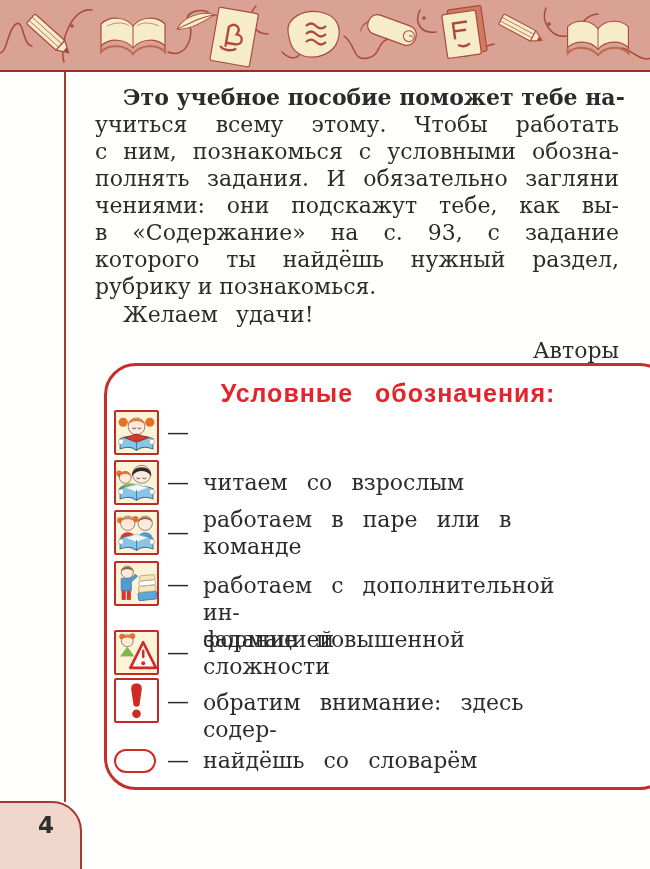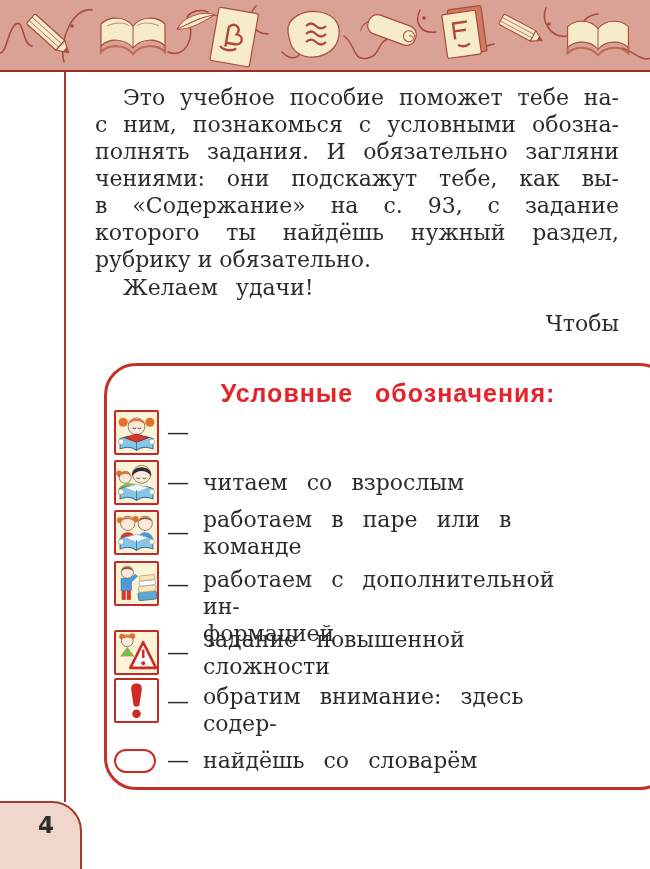--- a/index.html
+++ b/index.html
@@ -10,42 +10,42 @@
   .band{position:absolute;left:0;top:0;width:650px;height:70px;background:#d9a294;
         border-bottom:2.5px solid #9b2d24;}
   .band svg{display:block;}
 
   
   .vline{position:absolute;left:64px;top:72px;width:2px;height:730px;background:#a7382e;}
 
   
   .intro{position:absolute;left:95px;top:84px;width:524px;font-size:22px;line-height:27px;}
   .line{text-align:justify;text-align-last:justify;white-space:nowrap;}
-  .line.first{text-indent:28px;}
+  .line.first{text-indent:28px;font-weight:bold;}
   .line.last{text-align-last:left;}
   .wish{text-indent:28px;word-spacing:0.5em;margin-top:1px;}
   .authors{text-align:right;margin-top:9px;word-spacing:0.3em;}
 
   
   .legend{position:absolute;left:104px;top:363px;width:568px;height:427px;box-sizing:border-box;
           border:3px solid #c43029;border-radius:32px;background:#fff;}
   .legend-title{margin-top:13px;text-align:center;font-family:"Liberation Sans",sans-serif;
           font-weight:bold;font-size:25px;color:#e4232a;letter-spacing:1px;word-spacing:14px;}
   .row{position:absolute;left:7px;display:flex;align-items:center;height:45px;}
   .row.twol{align-items:flex-start;height:auto;}
   .r1{top:44px;} .r2{top:94px;} .r3{top:144px;} .r4{top:195px;}
   .r5{top:264px;} .r6{top:312px;} .r7{top:372px;}
   .sq{flex:0 0 45px;width:45px;height:45px;box-sizing:border-box;border:2.5px solid #c22b24;
       background:#fdf3d6;border-radius:2px;}
   .sq.white{background:#fff;}
   .sq svg{display:block;width:100%;height:100%;}
   .dash{flex:0 0 30px;width:30px;margin:0 10px 0 4px;text-align:center;font-size:22px;color:#2b2b2b;}
   .twol .dash{margin-top:11px;}
   .rowtext{width:394px;font-size:22px;line-height:27px;word-spacing:0.55em;}
-  .twol .rowtext{margin-top:5px;}
+  .twol .rowtext{margin-top:11px;}
   .pill{flex:0 0 42px;width:42px;height:24px;box-sizing:border-box;border:2.5px solid #cf2a23;
         border-radius:12px;background:#fff;margin-right:3px;}
   .r7 .dash{flex-basis:30px;}
 
   
   .page-tab{position:absolute;left:-28px;top:801px;width:106px;height:90px;background:#f0d6cb;
             border:2px solid #a7382e;border-radius:18px 30px 0 0;}
   .pagenum{position:absolute;left:60px;top:9px;width:24px;text-align:center;
            font-family:"DejaVu Sans","Liberation Sans",sans-serif;font-weight:bold;
            font-size:23px;color:#2e2e2e;}
@@ -133,28 +133,29 @@
         <line x1="0" y1="-12" x2="0" y2="10" stroke="#aa4a3a" stroke-width="1"></line>
         <path d="M-32,8 L-32,14 C-24,6 -8,6 0,16 C8,6 24,6 32,14 L32,8" fill="none" stroke="#c06a52" stroke-width="2.2"></path>
       </g>
     </svg>
   </div>
 
   <div class="vline"></div>
 
   <div class="intro">
     <div class="line first">Это учебное пособие поможет тебе на-</div>
+    <div class="line">учиться всему этому. Чтобы работать</div>
     <div class="line">с ним, познакомься с условными обозна-</div>
     <div class="line">полнять задания. И обязательно загляни</div>
     <div class="line">чениями: они подскажут тебе, как вы-</div>
     <div class="line">в «Содержание» на с. 93, с задание</div>
     <div class="line">которого ты найдёшь нужный раздел,</div>
-    <div class="line last">рубрику и обязательно.</div>
+    <div class="line last">рубрику и познакомься.</div>
     <div class="wish">Желаем удачи!</div>
-    <div class="authors">Чтобы</div>
+    <div class="authors">Авторы</div>
   </div>
 
   <div class="legend">
     <div class="legend-title">Условные обозначения:</div>
 
     <div class="row r1">
       <div class="sq">
         <svg viewBox="0 0 40 40">
           <circle cx="7" cy="10" r="4.5" fill="#e5702c"></circle>
             <circle cx="33" cy="10" r="4.5" fill="#e5702c"></circle>

